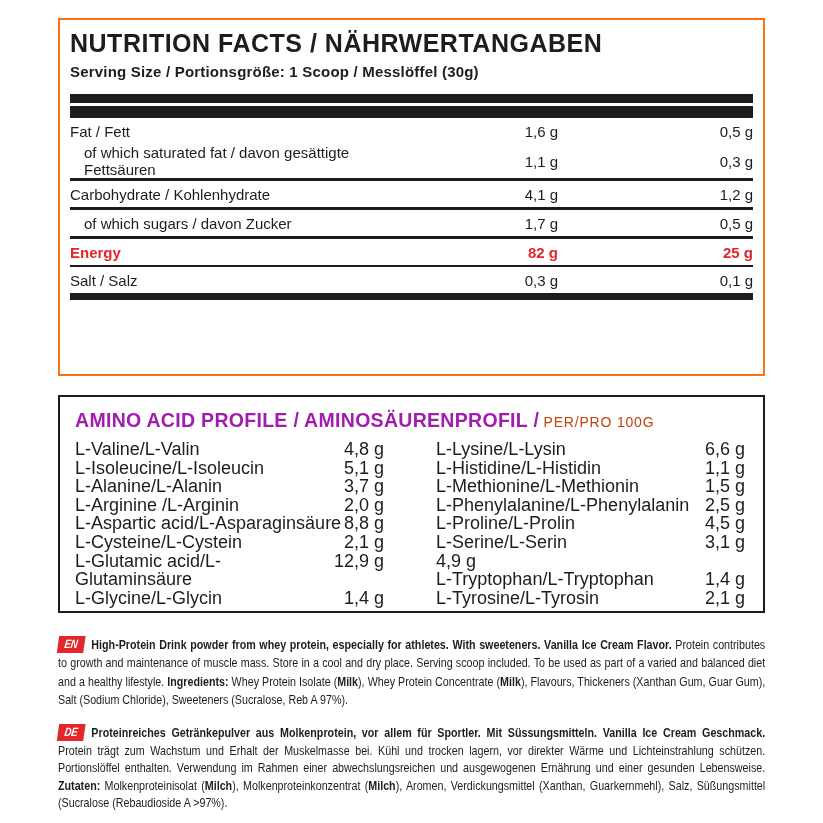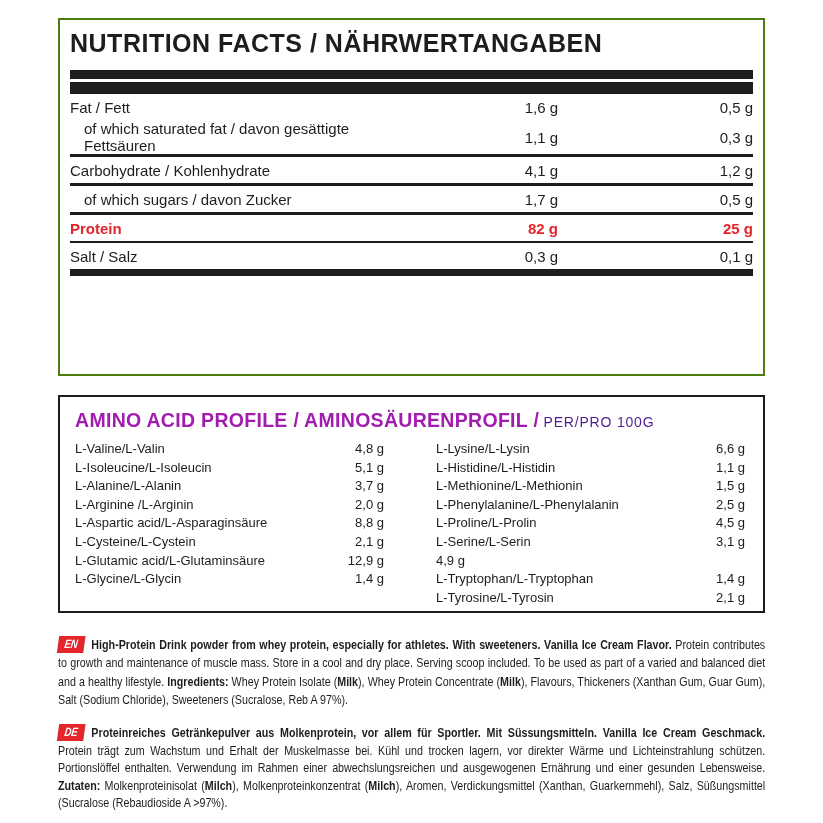--- a/index.html
+++ b/index.html
@@ -1,21 +1,21 @@
 <!DOCTYPE html>
 <html><head>
 <meta charset="utf-8">
 <style>
   html,body{margin:0;padding:0;background:#ffffff;}
   .page{position:relative;width:823px;height:823px;background:#ffffff;overflow:hidden;
         font-family:"Liberation Sans", sans-serif;color:#1d1d1b;}
 
   
   .nutri-box{position:absolute;left:58px;top:18px;width:707px;height:358px;
-             box-sizing:border-box;border:2px solid #4d7c0f;padding:0 10px;}
+             box-sizing:border-box;border:2px solid #f97316;padding:0 10px;}
   .nutri-title{margin-top:9px;font-size:25px;font-weight:bold;letter-spacing:.5px;line-height:28px;}
   .serving{margin-top:6px;font-size:15px;font-weight:bold;letter-spacing:.2px;line-height:18px;}
   .bar{height:9px;background:#1d1d1b;}
   .bar-top{margin-top:13px;}
   .bar-mid{margin-top:3px;}
   .colhead{margin-top:13px;display:grid;grid-template-columns:1fr 170px 195px;align-items:end;height:18px;}
   .colhead .c{text-align:right;font-weight:bold;font-size:12.5px;white-space:nowrap;}
   .colhead .big{font-size:15px;}
   .trow{display:grid;grid-template-columns:1fr 170px 195px;align-items:center;min-height:26px;font-size:15px;}
   .trow .lab{text-align:left;}
@@ -24,42 +24,43 @@
   .trow.red{color:#e2262c;font-weight:bold;}
   .sep3{height:3px;background:#1d1d1b;}
   .sep2{height:2px;background:#1d1d1b;}
   .sep7{height:7px;background:#1d1d1b;}
 
   
   .amino-box{position:absolute;left:58px;top:395px;width:707px;height:218px;
              box-sizing:border-box;border:2px solid #1d1d1b;padding:0 18px 0 15px;}
   .amino-head{margin-top:12px;line-height:23px;white-space:nowrap;}
   .amino-head .t{color:#a21caf;font-size:19.5px;font-weight:bold;letter-spacing:.3px;}
-  .amino-head .s{color:#4c1d95;font-size:14px;font-weight:normal;letter-spacing:.8px;}
+  .amino-head .s{color:#c2410c;font-size:14px;font-weight:normal;letter-spacing:.8px;}
   .amino-cols{margin-top:6px;display:grid;grid-template-columns:1fr 1fr;column-gap:52px;}
-  .arow{display:flex;justify-content:space-between;font-size:13px;line-height:18.6px;}
+  .arow{display:flex;justify-content:space-between;font-size:18px;line-height:18.6px;}
   .arow .val{white-space:nowrap;}
 
   
   .para{position:absolute;left:58px;width:884px;transform:scaleX(0.8);transform-origin:0 0;
         font-size:13.4px;line-height:18.4px;text-align:justify;letter-spacing:0;}
   .para b{font-weight:bold;}
   .para-en{top:636px;}
   .para-de{top:724px;line-height:17.6px;}
   .lang-badge{display:inline-block;background:#e2262c;color:#ffffff;font-weight:bold;font-style:italic;
               font-size:12px;line-height:15px;padding:1px 8px;margin-right:9px;transform:skewX(-10deg);
               vertical-align:1px;}
 </style>
 </head>
 <body>
 
 <div class="page">
 
   <div class="nutri-box">
     <div class="nutri-title">NUTRITION FACTS / NÄHRWERTANGABEN</div>
+    <div class="serving">Serving Size / Portionsgröße: 1 Scoop / Messlöffel (30g)</div>
     <div class="bar bar-top"></div>
 
     <div class="bar bar-mid"></div>
 
     <div class="sep3"></div>
 
     <div class="trow">
       <div class="lab">Fat / Fett</div>
       <div class="v">1,6 g</div>
       <div class="v">0,5 g</div>
@@ -80,21 +81,21 @@
     <div class="sep3"></div>
 
     <div class="trow sub">
       <div class="lab">of which sugars / davon Zucker</div>
       <div class="v">1,7 g</div>
       <div class="v">0,5 g</div>
     </div>
     <div class="sep3"></div>
 
     <div class="trow red">
-      <div class="lab">Protein</div>
+      <div class="lab">Energy</div>
       <div class="v">82 g</div>
       <div class="v">25 g</div>
     </div>
     <div class="sep2"></div>
 
     <div class="trow">
       <div class="lab">Salt / Salz</div>
       <div class="v">0,3 g</div>
       <div class="v">0,1 g</div>
     </div>

